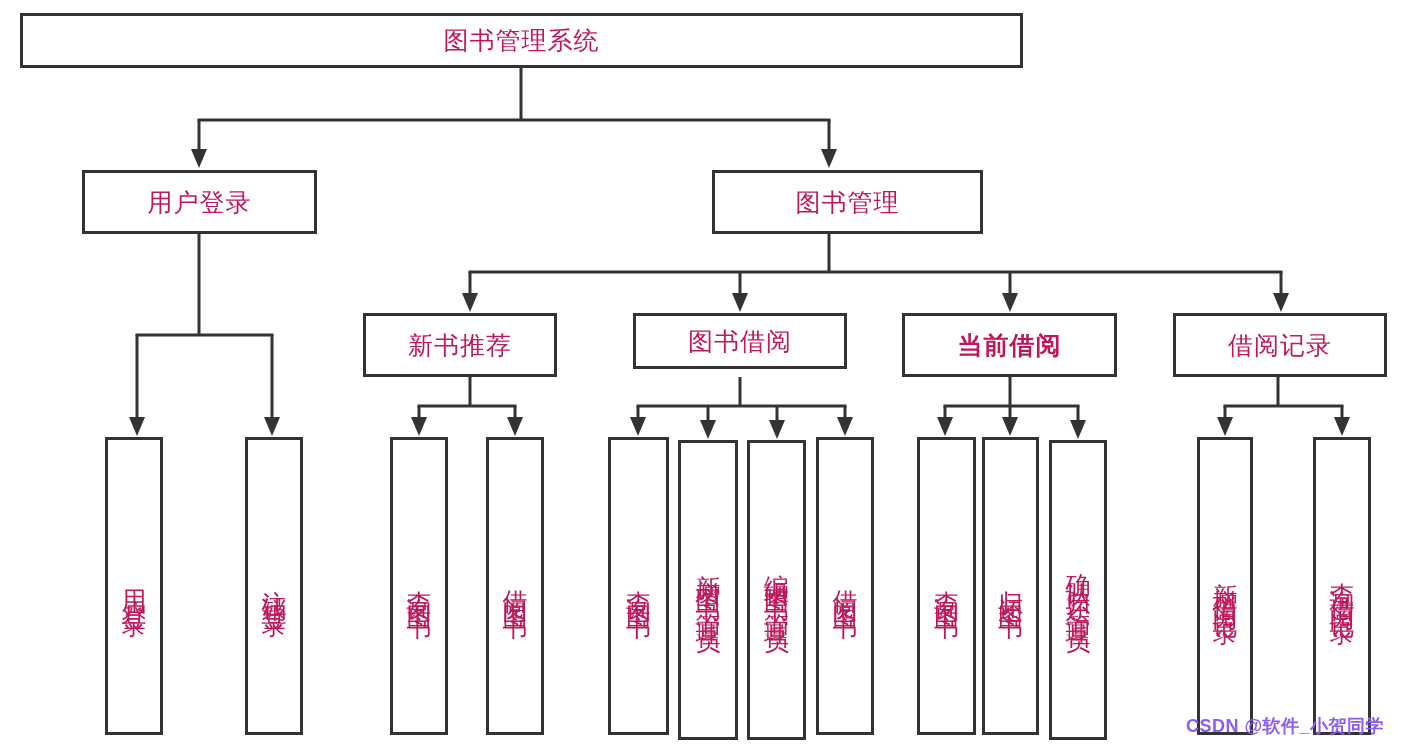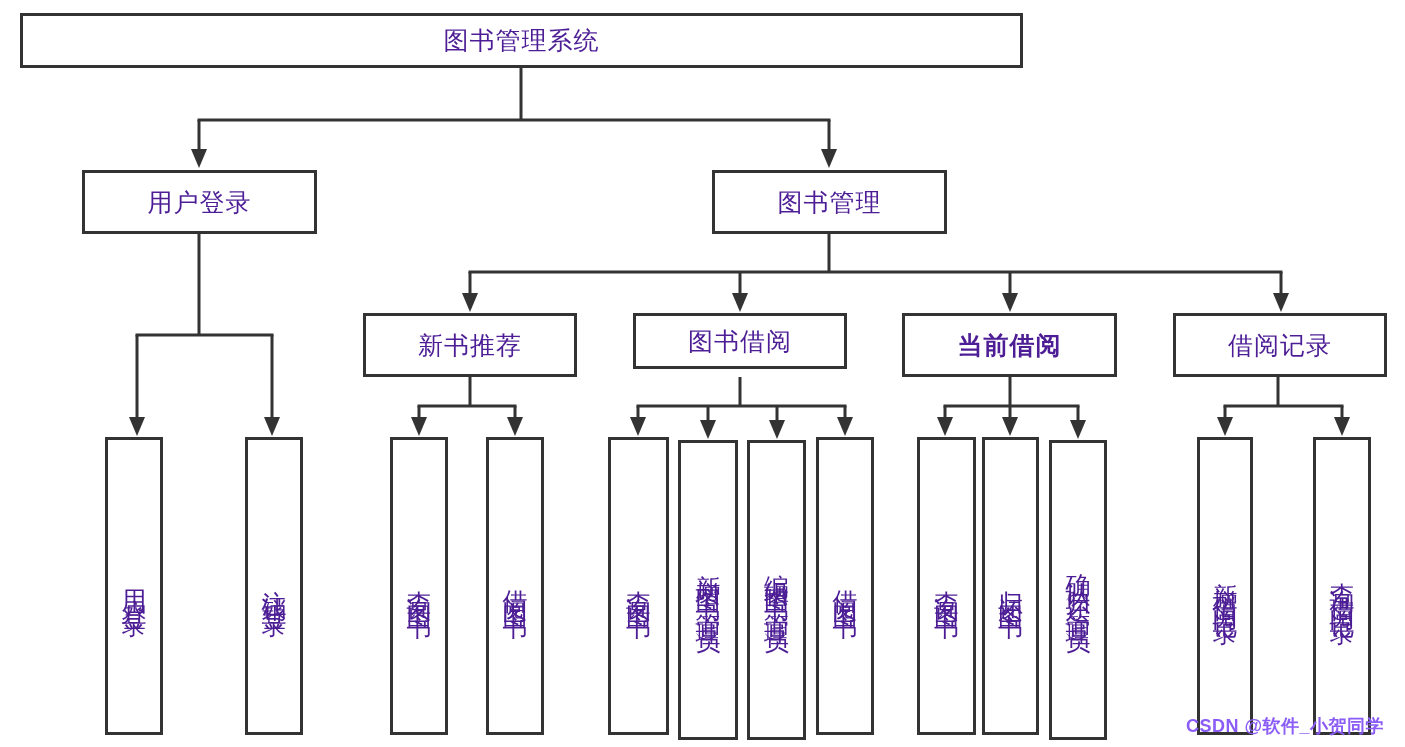--- a/index.html
+++ b/index.html
@@ -4,21 +4,21 @@
 <style>
   html,body{margin:0;padding:0;background:#fff;}
   .canvas{
     position:relative;width:1405px;height:747px;background:#ffffff;
     font-family:"Liberation Sans",sans-serif;overflow:hidden;color:#333;
   }
   .connectors{position:absolute;left:0;top:0;width:1405px;height:747px;}
   .node{
     position:absolute;box-sizing:border-box;border:3px solid #333333;background:#ffffff;
     display:flex;align-items:center;justify-content:center;
-    font-size:25px;color:#4c1d95;letter-spacing:1px;white-space:nowrap;
+    font-size:25px;color:#be185d;letter-spacing:1px;white-space:nowrap;
   }
   .leaf span{
     writing-mode:vertical-rl;text-orientation:mixed;
     letter-spacing:8px;line-height:1.0;white-space:pre;
   }
   .watermark{
     position:absolute;left:1186px;top:714px;font-size:18px;color:#8b5cf6;
     letter-spacing:0.5px;white-space:nowrap;font-weight:bold;
   }
 </style>
@@ -89,23 +89,23 @@
       <path d="M1010,436 L1002,417 L1018,417 Z"></path>
       <path d="M1078,439 L1070,420 L1086,420 Z"></path>
       <path d="M1225,436 L1217,417 L1233,417 Z"></path>
       <path d="M1342,436 L1334,417 L1350,417 Z"></path>
     </g>
   </svg>
 
   <div class="node" style="left:20px;top:13px;width:1003px;height:55px;">图书管理系统</div>
 
   <div class="node" style="left:82px;top:170px;width:235px;height:64px;">用户登录</div>
-  <div class="node" style="left:712px;top:170px;width:235px;height:64px;">图书管理</div>
+  <div class="node" style="left:712px;top:170px;width:271px;height:64px;">图书管理</div>
 
-  <div class="node" style="left:363px;top:313px;width:214px;height:64px;">新书推荐</div>
+  <div class="node" style="left:363px;top:313px;width:194px;height:64px;">新书推荐</div>
   <div class="node" style="left:633px;top:313px;width:214px;height:56px;">图书借阅</div>
   <div class="node" style="left:902px;top:313px;width:215px;height:64px;font-weight:bold;">当前借阅</div>
   <div class="node" style="left:1173px;top:313px;width:214px;height:64px;">借阅记录</div>
 
   <div class="node leaf" style="left:105px;top:437px;width:58px;height:298px;">
     <span>用户登录</span>
     </div>
   <div class="node leaf" style="left:245px;top:437px;width:58px;height:298px;">
     <span>注销登录</span>
     </div>

